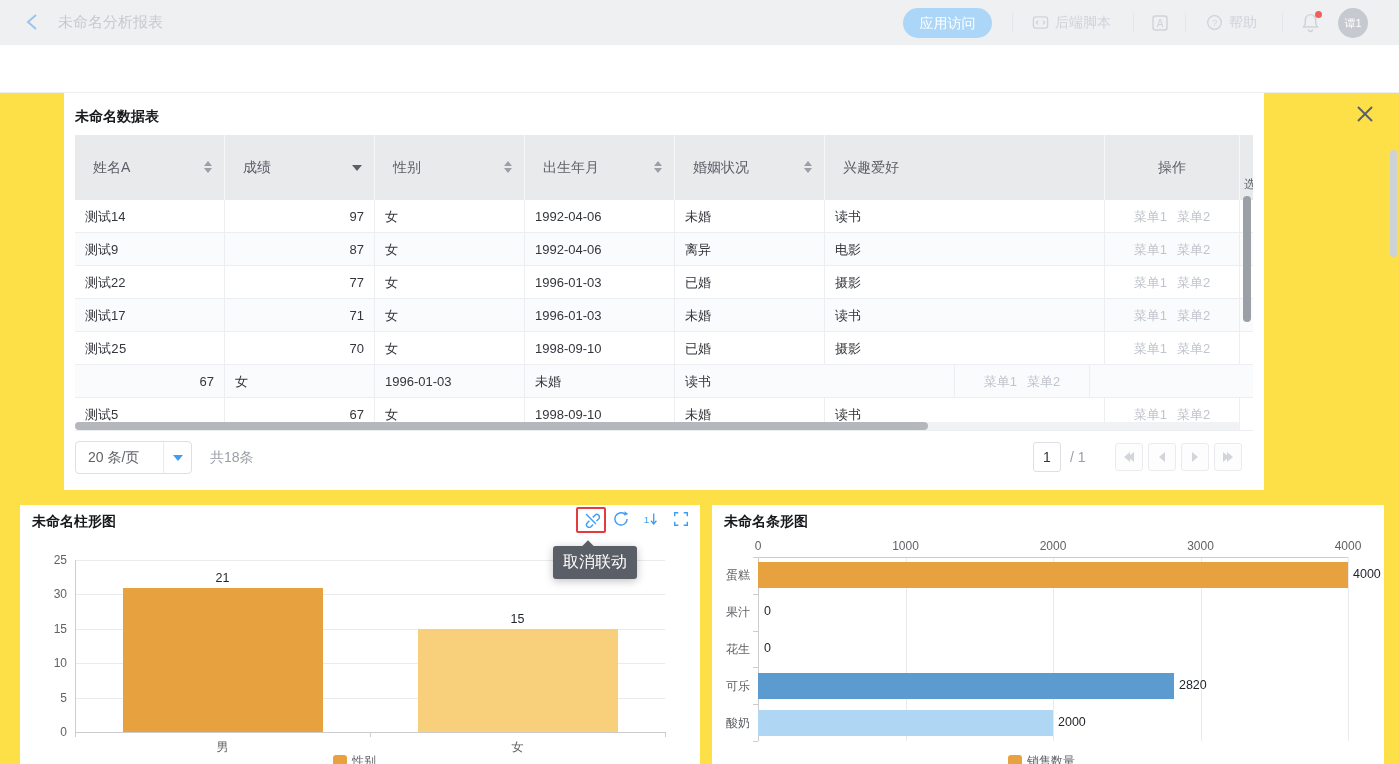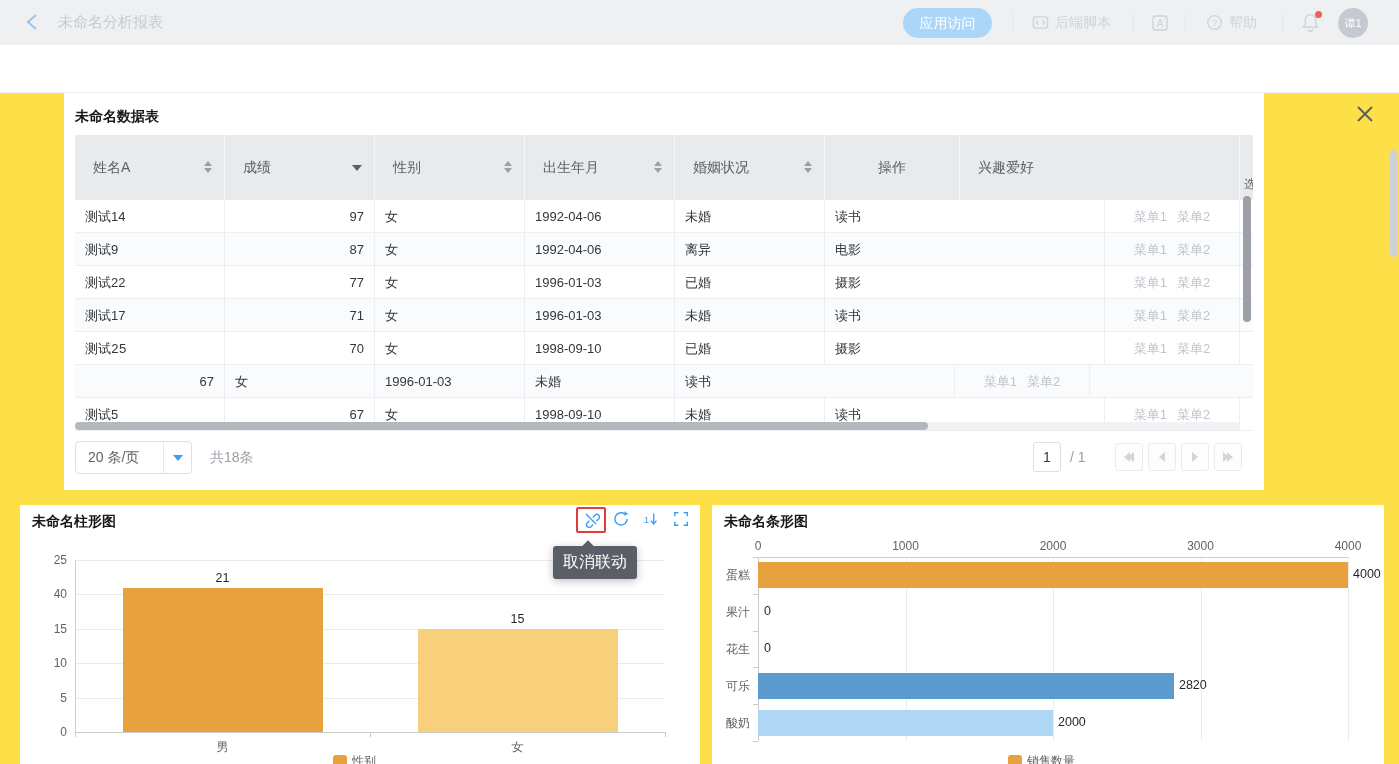--- a/index.html
+++ b/index.html
@@ -191,25 +191,25 @@
             <span class="tri-down"></span>
           </span>
         </div>
         <div class="th" style="width: 150px;">
           <span>婚姻状况</span>
           <span class="sorters">
             <span class="tri-up"></span>
             <span class="tri-down"></span>
           </span>
         </div>
+        <div class="th" style="width: 280px;">
+          <span>兴趣爱好</span>
+        </div>
         <div class="th th-center" style="width: 135px;">
           <span>操作</span>
-        </div>
-        <div class="th" style="width: 280px;">
-          <span>兴趣爱好</span>
         </div>
       </div>
     <div class="clip-col">选</div>
     <div class="tbody">
         <div class="tr">
           <div class="td" style="width: 150px;">测试14</div>
           <div class="td right" style="width: 150px;">97</div>
           <div class="td" style="width: 150px;">女</div>
           <div class="td" style="width: 150px;">1992-04-06</div>
           <div class="td" style="width: 150px;">未婚</div>
@@ -351,21 +351,21 @@
     <div class="tooltip">取消联动</div>
     <div id="vplot">
         <div class="ax-label" style="left: 15px; top: 220px; width: 32px; text-align: right;">0</div>
         <div class="gridh" style="left: 55px; top: 192.6px; width: 590px;"></div>
         <div class="ax-label" style="left: 15px; top: 185.6px; width: 32px; text-align: right;">5</div>
         <div class="gridh" style="left: 55px; top: 158.2px; width: 590px;"></div>
         <div class="ax-label" style="left: 15px; top: 151.2px; width: 32px; text-align: right;">10</div>
         <div class="gridh" style="left: 55px; top: 123.8px; width: 590px;"></div>
         <div class="ax-label" style="left: 15px; top: 116.8px; width: 32px; text-align: right;">15</div>
         <div class="gridh" style="left: 55px; top: 89.4px; width: 590px;"></div>
-        <div class="ax-label" style="left: 15px; top: 82.4px; width: 32px; text-align: right;">40</div>
+        <div class="ax-label" style="left: 15px; top: 82.4px; width: 32px; text-align: right;">30</div>
         <div class="gridh" style="left: 55px; top: 55px; width: 590px;"></div>
         <div class="ax-label" style="left: 15px; top: 48px; width: 32px; text-align: right;">25</div>
         <div class="axis-line" style="left: 55px; top: 55px; width: 1px; height: 172px;"></div>
         <div class="axis-line" style="left: 55px; top: 227px; width: 590px; height: 1px;"></div>
         <div class="tick-mark" style="left: 55px; top: 227px; width: 1px; height: 5px;"></div>
         <div class="tick-mark" style="left: 350px; top: 227px; width: 1px; height: 5px;"></div>
         <div class="tick-mark" style="left: 645px; top: 227px; width: 1px; height: 5px;"></div>
         <div class="bar" style="left: 102.5px; top: 82.52px; width: 200px; height: 144.48px; background: rgb(231, 162, 63);"></div>
         <div class="bar-val" style="left: 182.5px; top: 65.52px; width: 40px; text-align: center;">21</div>
         <div class="ax-label" style="left: 182.5px; top: 234px; width: 40px; text-align: center;">男</div>

